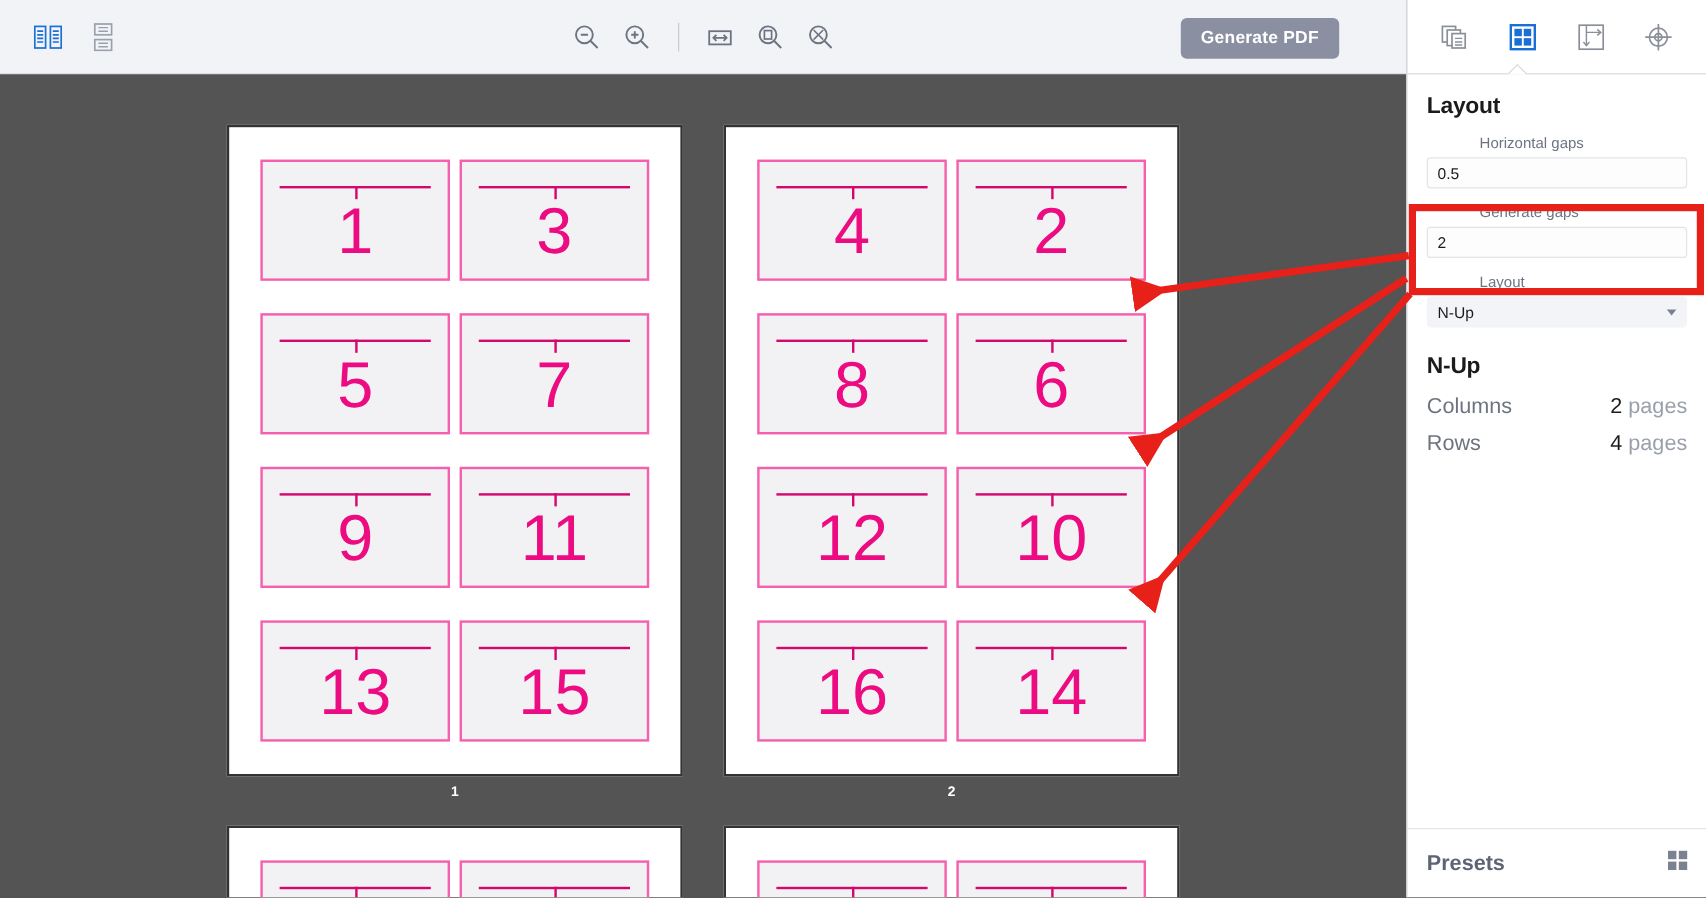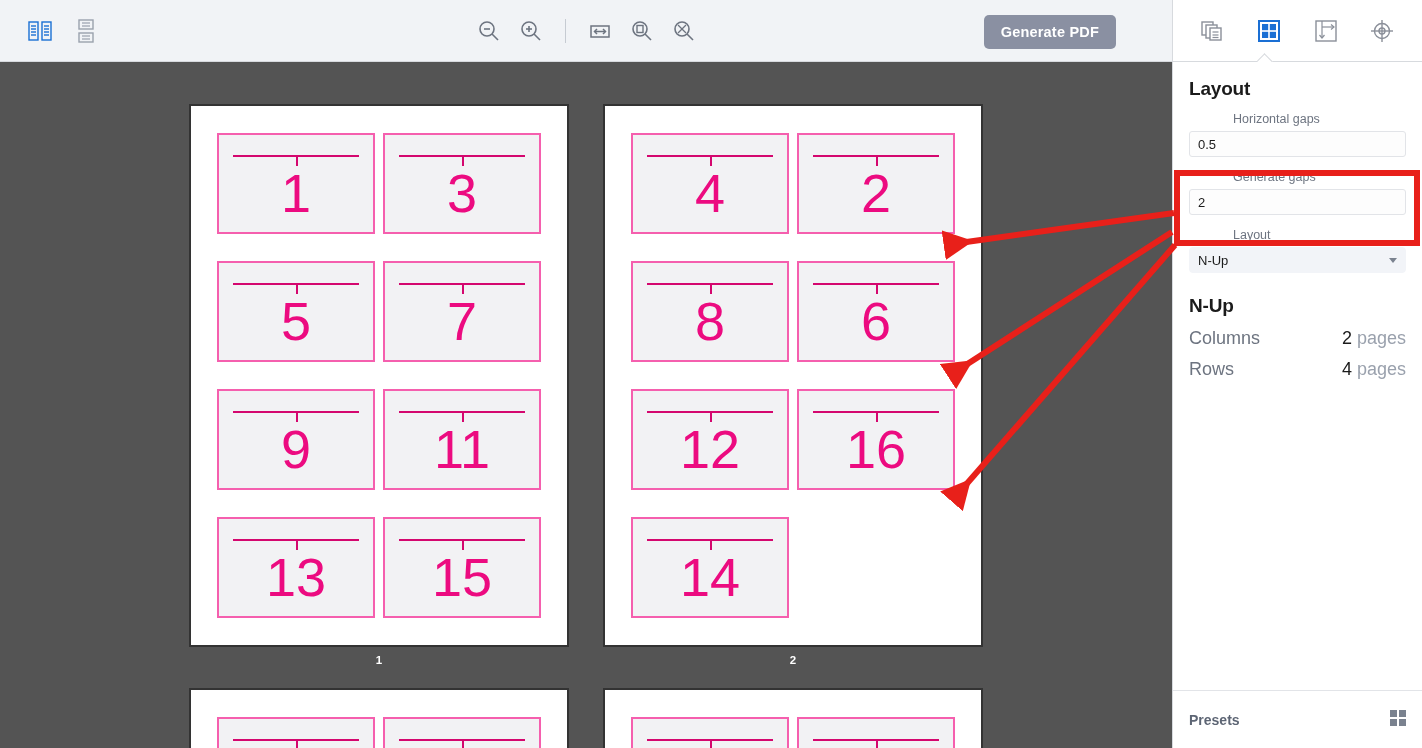--- a/index.html
+++ b/index.html
@@ -175,21 +175,21 @@
   .kv-val { color: #1b1b1b; }
   .kv-val .unit { color: #9aa1ad; }
 
   .presets-bar {
     position: absolute; left: 0; bottom: 0;
     width: 250px; height: 58px;
     border-top: 1px solid #e2e4e8;
     display: flex; align-items: center; justify-content: space-between;
     padding: 0 16px;
   }
-  .presets-label { font-size: 14px; font-weight: bold; color: #5d6574; }
+  .presets-label { font-size: 18px; font-weight: bold; color: #5d6574; }
 
   
   .annot-box {
     position: absolute;
     left: 1174px; top: 170px;
     width: 246px; height: 76px;
     border: 6px solid #e8201a;
     z-index: 40;
     pointer-events: none;
   }
@@ -356,20 +356,25 @@
                   <span class="num">6</span>
                 </div>
               <div class="cell">
                   <span class="rule"></span>
                   <span class="tick"></span>
                   <span class="num">12</span>
                 </div>
               <div class="cell">
                   <span class="rule"></span>
                   <span class="tick"></span>
+                  <span class="num">10</span>
+                </div>
+              <div class="cell">
+                  <span class="rule"></span>
+                  <span class="tick"></span>
                   <span class="num">16</span>
                 </div>
               <div class="cell">
                   <span class="rule"></span>
                   <span class="tick"></span>
                   <span class="num">14</span>
                 </div>
             </div>
           </div>
           <div class="sheet-label">2</div>

